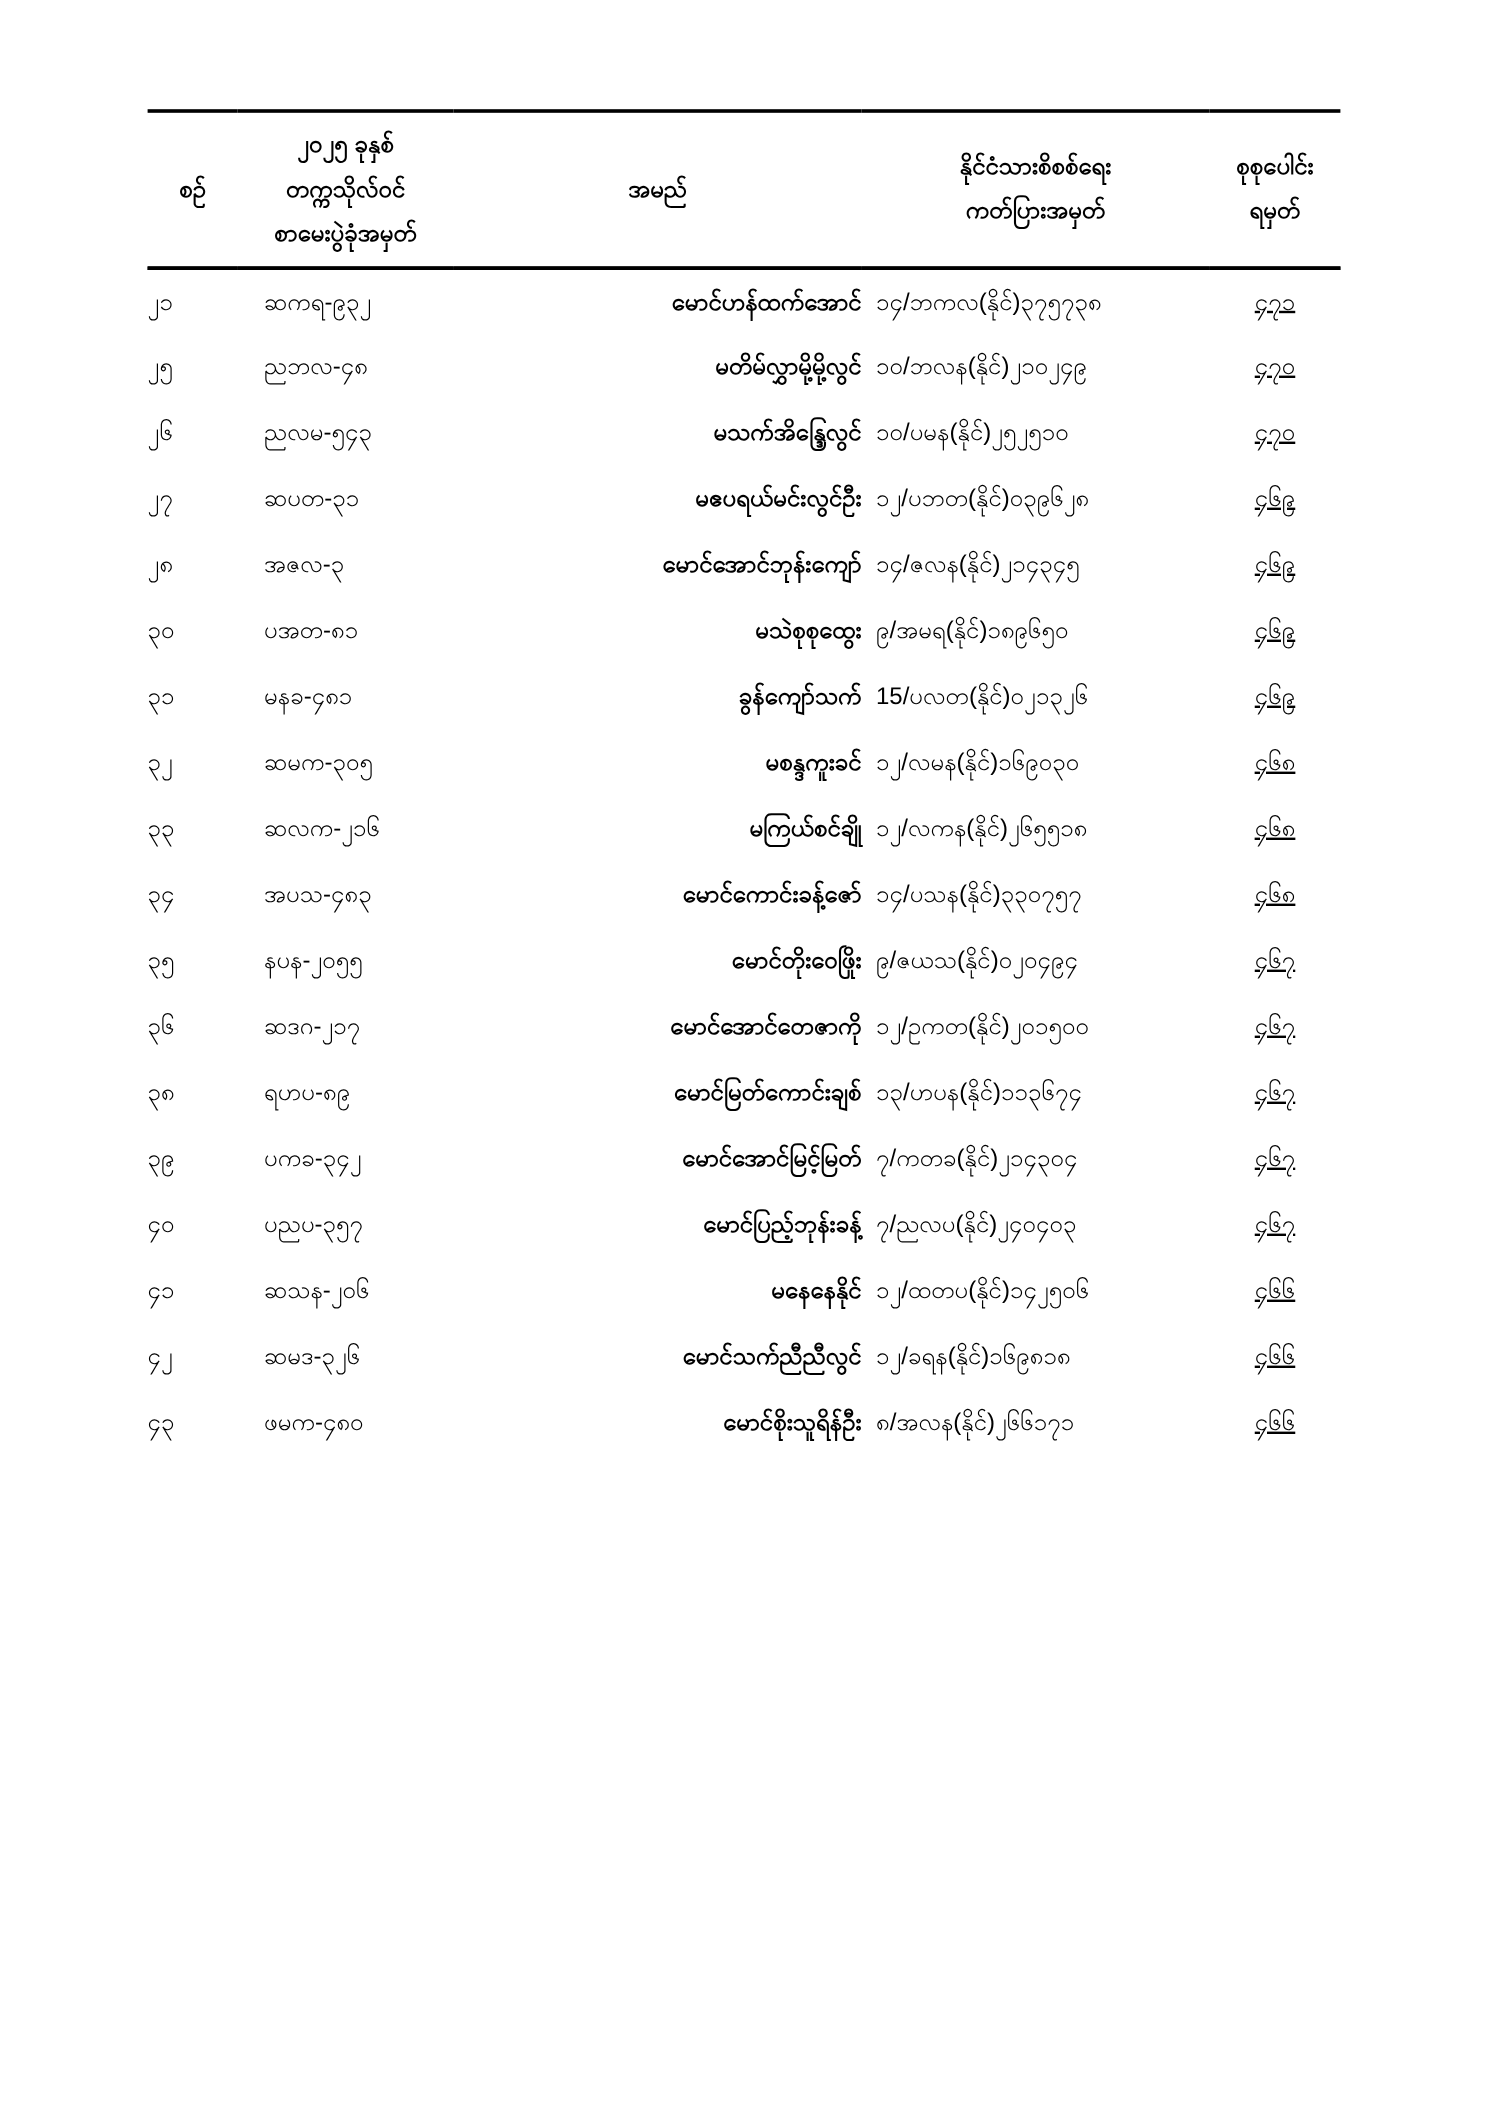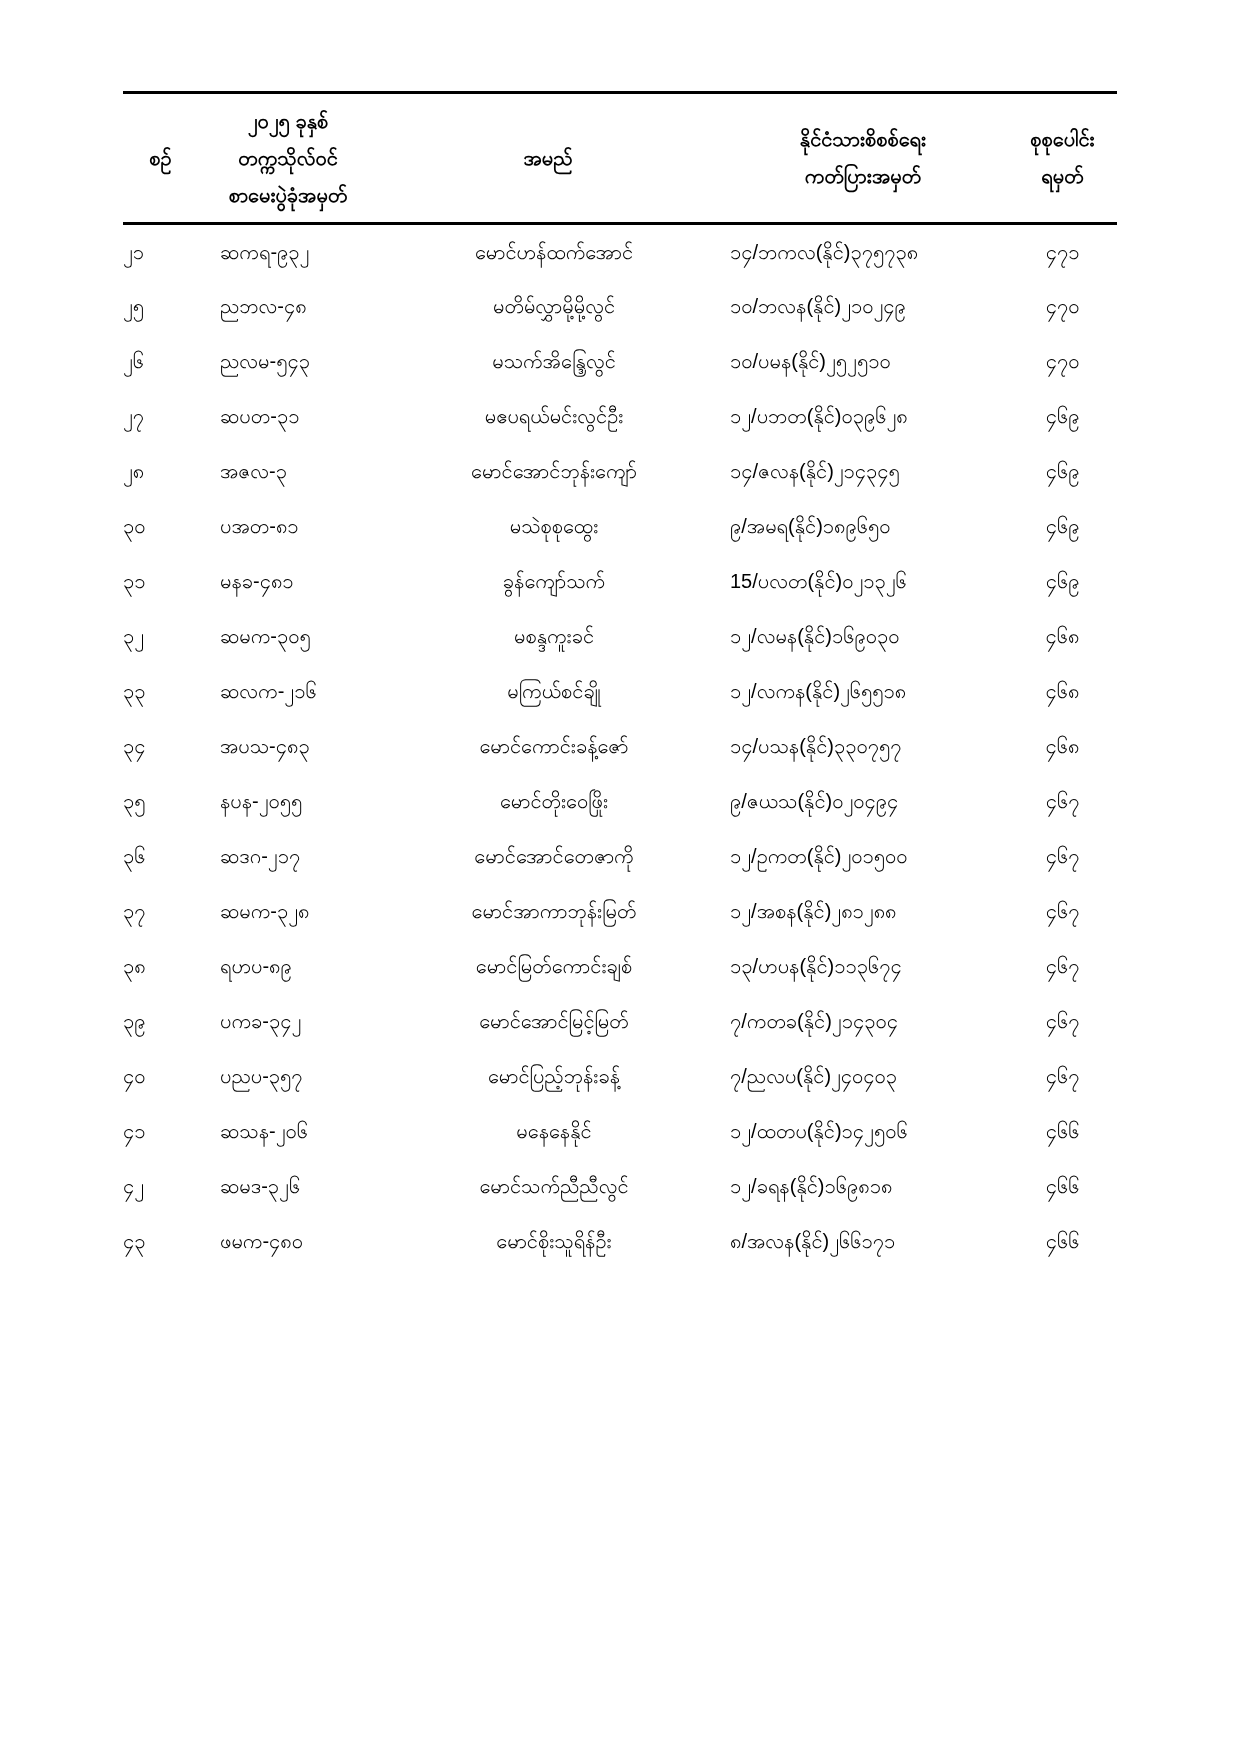--- a/index.html
+++ b/index.html
@@ -42,23 +42,23 @@
     vertical-align: middle;
     line-height: 1.3;
   }
   .col-serial  { width: 75px; }
   .col-roll    { width: 180px; }
   .col-name    { width: 340px; }
   .col-nrc     { width: 290px; }
   .col-total   { width: 109px; }
   td.cell-serial { }
   td.cell-roll   { text-align: left; padding-left: 22px; }
-  td.cell-name   { text-align: center; padding-left: 12px; }
+  td.cell-name   { text-align: right; padding-left: 12px; font-weight: bold; }
   td.cell-nrc    { text-align: left; padding-left: 12px; }
-  td.cell-total  { text-align: center; }
+  td.cell-total  { text-align: center; text-decoration: underline; }
 </style>
 </head>
 <body>
 
 <div class="page">
 
   <table class="results">
     <colgroup>
       <col class="col-serial">
       <col class="col-roll">
@@ -158,27 +158,20 @@
         <td class="cell-total">၄၆၇</td>
       </tr>
         <tr>
         <td class="cell-serial">၃၆</td>
         <td class="cell-roll">ဆဒဂ-၂၁၇</td>
         <td class="cell-name">မောင်အောင်တေဇာကို</td>
         <td class="cell-nrc">၁၂/ဥကတ(နိုင်)၂၀၁၅၀၀</td>
         <td class="cell-total">၄၆၇</td>
       </tr>
         <tr>
-        <td class="cell-serial">၃၇</td>
-        <td class="cell-roll">ဆမက-၃၂၈</td>
-        <td class="cell-name">မောင်အာကာဘုန်းမြတ်</td>
-        <td class="cell-nrc">၁၂/အစန(နိုင်)၂၈၁၂၈၈</td>
-        <td class="cell-total">၄၆၇</td>
-      </tr>
-        <tr>
         <td class="cell-serial">၃၈</td>
         <td class="cell-roll">ရဟပ-၈၉</td>
         <td class="cell-name">မောင်မြတ်ကောင်းချစ်</td>
         <td class="cell-nrc">၁၃/ဟပန(နိုင်)၁၁၃၆၇၄</td>
         <td class="cell-total">၄၆၇</td>
       </tr>
         <tr>
         <td class="cell-serial">၃၉</td>
         <td class="cell-roll">ပကခ-၃၄၂</td>
         <td class="cell-name">မောင်အောင်မြင့်မြတ်</td>

